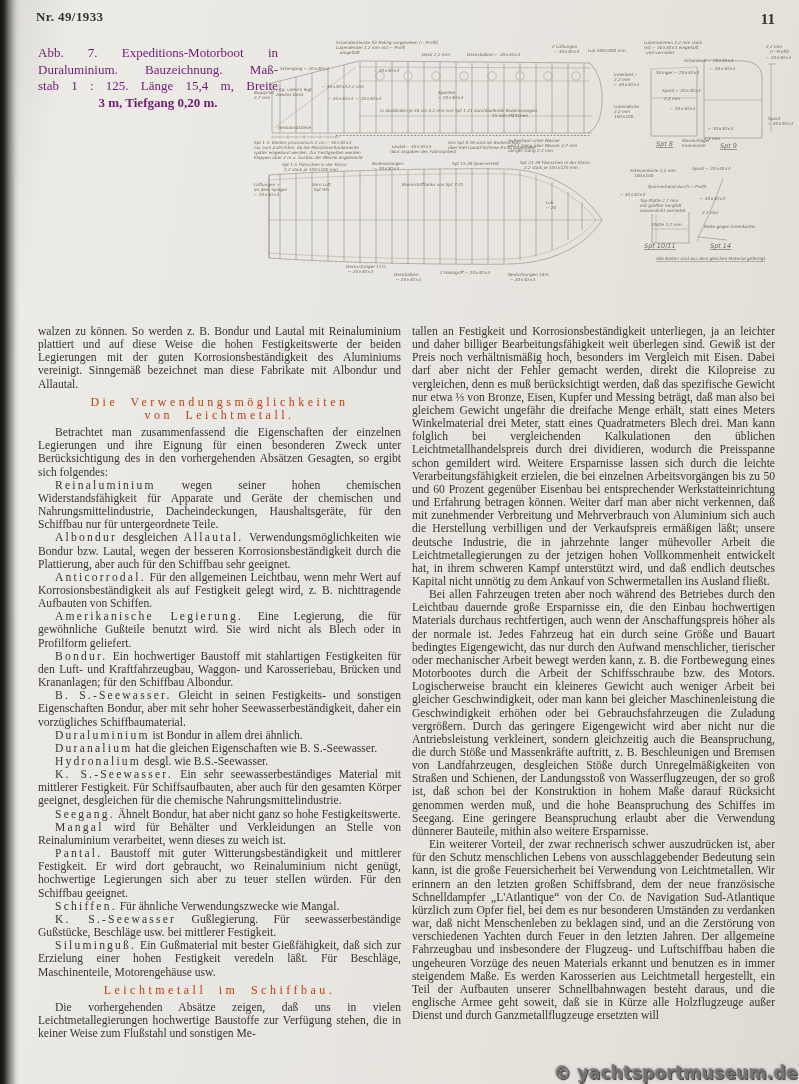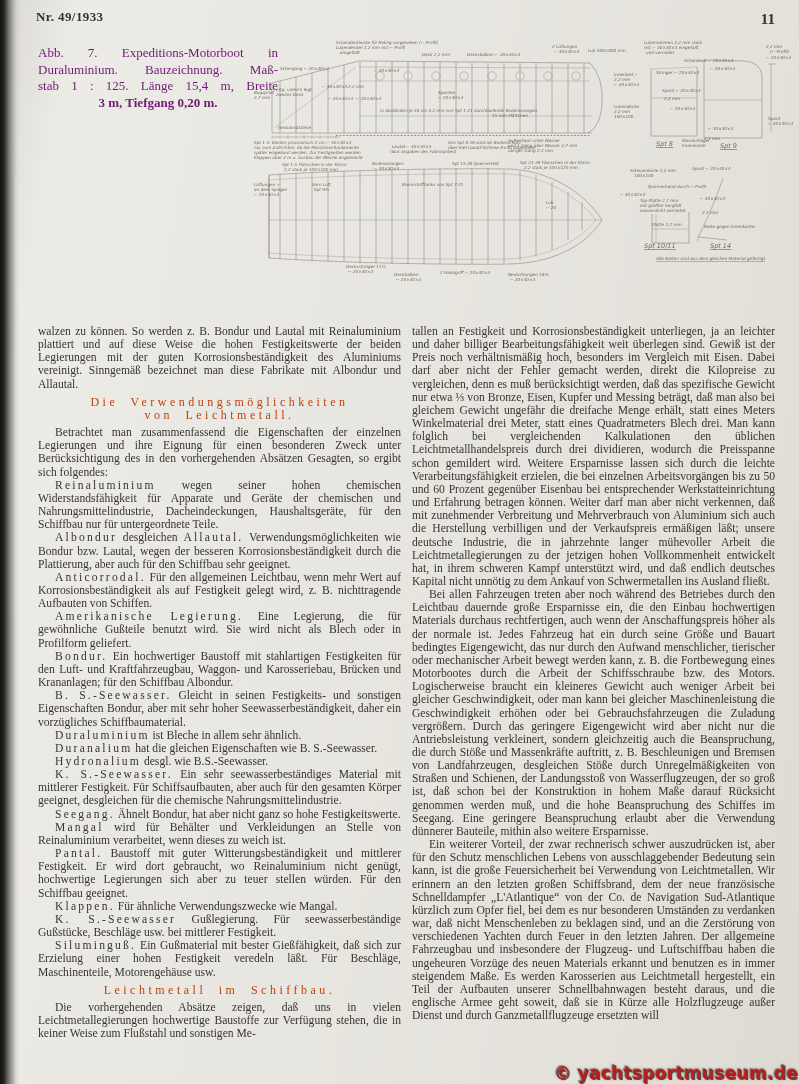--- a/index.html
+++ b/index.html
@@ -18,21 +18,21 @@
   .caption div:last-child{text-align:center;text-align-last:center;font-weight:bold;}
   .drawing{position:absolute;left:252px;top:36px;width:546px;height:260px;}
   .drawing svg{width:100%;height:100%;}
   .columns{position:absolute;left:38px;top:299px;width:737px;display:flex;gap:11px;margin-top:26px;}
   .col{width:363px;font-size:11.6px;line-height:13.15px;text-align:justify;color:#37352e;}
   .col p{margin:0;text-indent:17px;}
   .col p.noindent{text-indent:0;}
   .col-heading{text-align:center;letter-spacing:3.5px;word-spacing:6px;margin:5px 0 4px;font-size:12px;color:#c2410c;}
   .sp{letter-spacing:2.2px;}
   .watermark{position:absolute;right:1px;bottom:1px;font-family:"DejaVu Sans", sans-serif;
-    font-weight:bold;font-size:17px;letter-spacing:.3px;color:#b91c1c;
+    font-weight:bold;font-size:17px;letter-spacing:.3px;color:#737373;
     text-shadow:1px 1px 0 #4f4d46,-1px -1px 0 #93918a,0 0 3px rgba(40,40,35,.55);}
   text.anno{font-family:"DejaVu Sans", sans-serif;font-style:italic;fill:#6e6b5f;}
 </style>
 </head>
 <body>
 
 <div class="gutter"></div>
 
 <div class="issue">Nr. 49/1933</div>
 <div class="pageno">11</div>
@@ -237,28 +237,28 @@
         <div>Die Verwendungsmöglichkeiten</div>
         <div>von Leichtmetall.</div>
       </div>
       <p><span>Betrachtet man zusammenfassend die Eigenschaften der einzelnen Legierungen und ihre Eignung für einen besonderen Zweck unter Berücksichtigung des in den vorhergehenden Absätzen Gesagten, so ergibt sich folgendes:</span></p>
       <p><span class="sp">Reinaluminium</span><span> wegen seiner hohen chemischen Widerstandsfähigkeit für Apparate und Geräte der chemischen und Nahrungsmittelindustrie, Dacheindeckungen, Haushaltsgeräte, für den Schiffbau nur für untergeordnete Teile.</span></p>
       <p><span class="sp">Albondur</span><span> desgleichen </span><span class="sp">Allautal.</span><span>  Verwendungsmöglichkeiten wie Bondur bzw. Lautal, wegen der besseren Korrosionsbeständigkeit durch die Plattierung, aber auch für den Schiffbau sehr geeignet.</span></p>
       <p><span class="sp">Anticorrodal.</span><span>  Für den allgemeinen Leichtbau, wenn mehr Wert auf Korrosionsbeständigkeit als auf Festigkeit gelegt wird, z. B. nichttragende Aufbauten von Schiffen.</span></p>
       <p><span class="sp">Amerikanische Legierung.</span><span>  Eine Legierung, die für gewöhnliche Gußteile benutzt wird.  Sie wird nicht als Blech oder in Profilform geliefert.</span></p>
       <p><span class="sp">Bondur.</span><span>  Ein hochwertiger Baustoff mit stahlartigen Festigkeiten für den Luft- und Kraftfahrzeugbau, Waggon- und Karosseriebau, Brücken und Krananlagen; für den Schiffbau Albondur.</span></p>
       <p><span class="sp">B. S.-Seewasser.</span><span>  Gleicht in seinen Festigkeits- und sonstigen Eigenschaften Bondur, aber mit sehr hoher Seewasserbeständigkeit, daher ein vorzügliches Schiffbaumaterial.</span></p>
-      <p><span class="sp">Duraluminium</span><span> ist Bleche in allem sehr ähnlich.</span></p>
+      <p><span class="sp">Duraluminium</span><span> ist Bondur in allem drei ähnlich.</span></p>
       <p><span class="sp">Duranalium</span><span> hat die gleichen Eigenschaften wie B. S.-Seewasser.</span></p>
       <p><span class="sp">Hydronalium</span><span> desgl. wie B.S.-Seewasser.</span></p>
       <p><span class="sp">K. S.-Seewasser.</span><span>  Ein sehr seewasserbeständiges Material mit mittlerer Festigkeit.  Für Schiffsaufbauten, aber auch für den gesamten Körper geeignet, desgleichen für die chemische Nahrungsmittelindustrie.</span></p>
       <p><span class="sp">Seegang.</span><span>  Ähnelt Bondur, hat aber nicht ganz so hohe Festigkeitswerte.</span></p>
       <p><span class="sp">Mangal</span><span> wird für Behälter und Verkleidungen an Stelle von Reinaluminium verarbeitet, wenn dieses zu weich ist.</span></p>
       <p><span class="sp">Pantal.</span><span>  Baustoff mit guter Witterungsbeständigkeit und mittlerer Festigkeit. Er wird dort gebraucht, wo Reinaluminium nicht genügt, hochwertige Legierungen sich aber zu teuer stellen würden.  Für den Schiffbau geeignet.</span></p>
-      <p><span class="sp">Klappen.</span><span> Für ähnliche Verwendungszwecke wie Mangal.</span></p>
+      <p><span class="sp">Schiffen.</span><span> Für ähnliche Verwendungszwecke wie Mangal.</span></p>
       <p><span class="sp">K. S.-Seewasser</span><span> Gußlegierung.  Für seewasserbeständige Gußstücke, Beschläge usw. bei mittlerer Festigkeit.</span></p>
       <p><span class="sp">Siluminguß.</span><span>  Ein Gußmaterial mit bester Gießfähigkeit, daß sich zur Erzielung einer hohen Festigkeit veredeln läßt.  Für Beschläge, Maschinenteile, Motorengehäuse usw.</span></p>
       <div class="col-heading">
         <div>Leichtmetall im Schiffbau.</div>
       </div>
       <p><span>Die vorhergehenden Absätze zeigen, daß uns in vielen Leichtmetallegierungen hochwertige Baustoffe zur Verfügung stehen, die in keiner Weise zum Flußstahl und sonstigen Me-</span></p>
     </div>
   <div class="col" id="col-right">
       <p class="noindent"><span>tallen an Festigkeit und Korrosionsbeständigkeit unterliegen, ja an leichter und daher billiger Bearbeitungsfähigkeit weit überlegen sind.  Gewiß ist der Preis noch verhältnismäßig hoch, besonders im Vergleich mit Eisen.  Dabei darf aber nicht der Fehler gemacht werden, direkt die Kilopreise zu vergleichen, denn es muß berücksichtigt werden, daß das spezifische Gewicht nur etwa ⅓ von Bronze, Eisen, Kupfer und Messing beträgt, daß man also bei gleichem Gewicht ungefähr die dreifache Menge erhält, statt eines Meters Winkelmaterial drei Meter, statt eines Quadratmeters Blech drei.  Man kann folglich bei vergleichenden Kalkulationen den üblichen Leichtmetallhandelspreis durch drei dividieren, wodurch die Preisspanne schon gemildert wird.  Weitere Ersparnisse lassen sich durch die leichte Verarbeitungsfähigkeit erzielen, die bei einzelnen Arbeitsvorgängen bis zu 50 und 60 Prozent gegenüber Eisenbau bei entsprechender Werkstatteinrichtung und Erfahrung betragen können.  Weiter darf man aber nicht verkennen, daß mit zunehmender Verbreitung und Mehrverbrauch von Aluminium sich auch die Herstellung verbilligen und der Verkaufspreis ermäßigen läßt; unsere deutsche Industrie, die in jahrzehnte langer mühevoller Arbeit die Leichtmetallegierungen zu der jetzigen hohen Vollkommenheit entwickelt hat, in ihrem schweren Kampf unterstützt wird, und daß endlich deutsches Kapital nicht unnötig zu dem Ankauf von Schwermetallen ins Ausland fließt.</span></p>
       <p><span>Bei allen Fahrzeugen treten aber noch während des Betriebes durch den Leichtbau dauernde große Ersparnisse ein, die den Einbau hochwertigen Materials durchaus rechtfertigen, auch wenn der Anschaffungspreis höher als der normale ist. Jedes Fahrzeug hat ein durch seine Größe und Bauart bedingtes Eigengewicht, das nur durch den Aufwand menschlicher, tierischer oder mechanischer Arbeit bewegt werden kann, z. B. die Fortbewegung eines Motorbootes durch die Arbeit der Schiffsschraube bzw. des Motors.  Logischerweise braucht ein kleineres Gewicht auch weniger Arbeit bei gleicher Geschwindigkeit, oder man kann bei gleicher Maschinenleistung die Geschwindigkeit erhöhen oder bei Gebrauchsfahrzeugen die Zuladung vergrößern.  Durch das geringere Eigengewicht wird aber nicht nur die Antriebsleistung verkleinert, sondern gleichzeitig auch die Beanspruchung, die durch Stöße und Massenkräfte auftritt, z. B. Beschleunigen und Bremsen von Landfahrzeugen, desgleichen Stöße durch Unregelmäßigkeiten von Straßen und Schienen, der Landungsstoß von Wasserflugzeugen, der so groß ist, daß schon bei der Konstruktion in hohem Maße darauf Rücksicht genommen werden muß, und die hohe Beanspruchung des Schiffes im Seegang.  Eine geringere Beanspruchung erlaubt aber die Verwendung dünnerer Bauteile, mithin also weitere Ersparnisse.</span></p>

